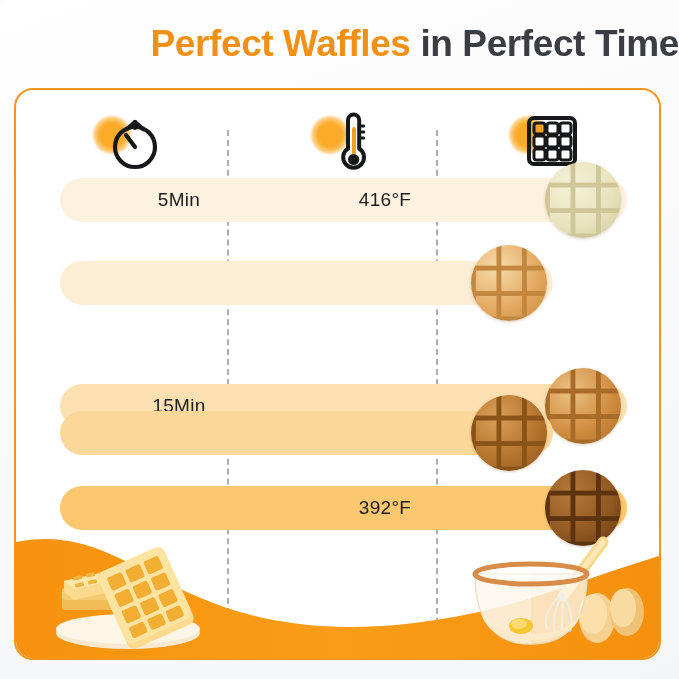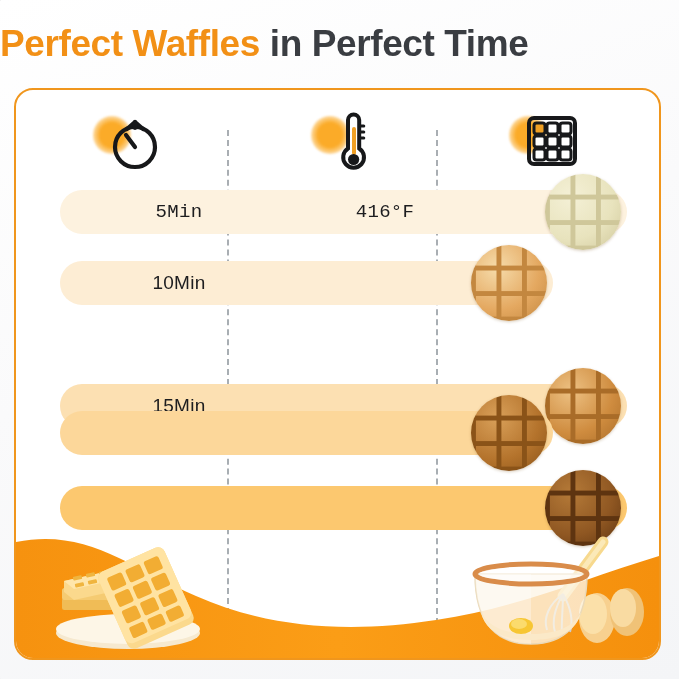--- a/index.html
+++ b/index.html
@@ -26,21 +26,21 @@
       linear-gradient(150deg, rgba(0,0,0,0.010) 0 1px, rgba(0,0,0,0) 1px 66px),
       linear-gradient(160deg, #ffffff 0%, #fafafb 45%, #f4f5f7 100%);
   }
 
   
   #title {
     position: absolute;
     top: 23px;
     left: 0;
     width: 679px;
-    text-align: left;
+    text-align: right;
     font-size: 37px;
     font-weight: bold;
     letter-spacing: -0.4px;
     white-space: nowrap;
   }
   #title .accent { color: #f29016; }
   #title .plain  { color: #3a3d42; }
 
   
   #card {
@@ -164,42 +164,42 @@
       <rect x="11" y="37" width="11" height="11" rx="2.6" fill="#fff" stroke="#17181a" stroke-width="3"></rect>
       <rect x="24" y="37" width="11" height="11" rx="2.6" fill="#fff" stroke="#17181a" stroke-width="3"></rect>
       <rect x="37" y="37" width="11" height="11" rx="2.6" fill="#fff" stroke="#17181a" stroke-width="3"></rect>
     </svg>
   </div>
 
   <div class="divider" style="left:211px;"></div>
   <div class="divider" style="left:420px;"></div>
 
   <div id="rows-host">
-      <div class="row" style="left: 44px; top: 100px; width: 567px; font-family: Liberation Mono, monospace;">
+      <div class="row" style="left: 44px; top: 88px; width: 567px;">
         <div class="bar" style="width: 567px; background: rgb(253, 242, 223);"></div>
         <div class="cell time">5Min</div>
         <div class="cell temp">416°F</div>
         <div class="waffle-dot" style="left: 485px; background-image: repeating-linear-gradient(90deg, rgb(207, 199, 154) 0px, rgb(207, 199, 154) 5px, rgba(0, 0, 0, 0) 5px, rgba(0, 0, 0, 0) 25.5px), repeating-linear-gradient(0deg, rgb(207, 199, 154) 0px, rgb(207, 199, 154) 5px, rgba(0, 0, 0, 0) 5px, rgba(0, 0, 0, 0) 25.5px), radial-gradient(circle at 34% 30%, rgb(244, 240, 214) 0%, rgb(232, 227, 189) 58%, rgb(207, 199, 154) 100%);"></div>
       </div>
       <div class="row" style="left: 44px; top: 171px; width: 493px;">
         <div class="bar" style="width: 493px; background: rgb(253, 237, 212);"></div>
-        <div class="cell time">10Min</div>
         <div class="waffle-dot" style="left: 411px; background-image: repeating-linear-gradient(90deg, rgb(195, 135, 63) 0px, rgb(195, 135, 63) 5px, rgba(0, 0, 0, 0) 5px, rgba(0, 0, 0, 0) 25.5px), repeating-linear-gradient(0deg, rgb(195, 135, 63) 0px, rgb(195, 135, 63) 5px, rgba(0, 0, 0, 0) 5px, rgba(0, 0, 0, 0) 25.5px), radial-gradient(circle at 34% 30%, rgb(246, 220, 171) 0%, rgb(228, 168, 96) 58%, rgb(195, 135, 63) 100%);"></div>
       </div>
       <div class="row" style="left: 44px; top: 246px; width: 567px; margin-top: 48px;">
         <div class="bar" style="width: 567px; background: rgb(252, 224, 178);"></div>
         <div class="cell time">15Min</div>
         <div class="waffle-dot" style="left: 485px; background-image: repeating-linear-gradient(90deg, rgb(169, 108, 40) 0px, rgb(169, 108, 40) 5px, rgba(0, 0, 0, 0) 5px, rgba(0, 0, 0, 0) 25.5px), repeating-linear-gradient(0deg, rgb(169, 108, 40) 0px, rgb(169, 108, 40) 5px, rgba(0, 0, 0, 0) 5px, rgba(0, 0, 0, 0) 25.5px), radial-gradient(circle at 34% 30%, rgb(237, 193, 131) 0%, rgb(207, 140, 63) 58%, rgb(169, 108, 40) 100%);"></div>
       </div>
       <div class="row" style="left: 44px; top: 321px; width: 493px;">
         <div class="bar" style="width: 493px; background: rgb(252, 215, 154);"></div>
         <div class="waffle-dot" style="left: 411px; background-image: repeating-linear-gradient(90deg, rgb(138, 83, 24) 0px, rgb(138, 83, 24) 5px, rgba(0, 0, 0, 0) 5px, rgba(0, 0, 0, 0) 25.5px), repeating-linear-gradient(0deg, rgb(138, 83, 24) 0px, rgb(138, 83, 24) 5px, rgba(0, 0, 0, 0) 5px, rgba(0, 0, 0, 0) 25.5px), radial-gradient(circle at 34% 30%, rgb(217, 160, 89) 0%, rgb(180, 115, 44) 58%, rgb(138, 83, 24) 100%);"></div>
       </div>
       <div class="row" style="left: 44px; top: 396px; width: 567px;">
         <div class="bar" style="width: 567px; background: rgb(252, 200, 111);"></div>
+        <div class="cell temp">392°F</div>
         <div class="waffle-dot" style="left: 485px; background-image: repeating-linear-gradient(90deg, rgb(94, 52, 16) 0px, rgb(94, 52, 16) 5px, rgba(0, 0, 0, 0) 5px, rgba(0, 0, 0, 0) 25.5px), repeating-linear-gradient(0deg, rgb(94, 52, 16) 0px, rgb(94, 52, 16) 5px, rgba(0, 0, 0, 0) 5px, rgba(0, 0, 0, 0) 25.5px), radial-gradient(circle at 34% 30%, rgb(181, 122, 56) 0%, rgb(143, 87, 34) 58%, rgb(94, 52, 16) 100%);"></div>
       </div>
     </div>
 
   <svg id="wave" viewBox="0 0 643 150" preserveAspectRatio="none">
     <defs>
       <linearGradient id="wg" x1="0" y1="0" x2="1" y2="0">
         <stop offset="0%" stop-color="#f6920f"></stop>
         <stop offset="50%" stop-color="#fb9d16"></stop>
         <stop offset="100%" stop-color="#f5900d"></stop>

